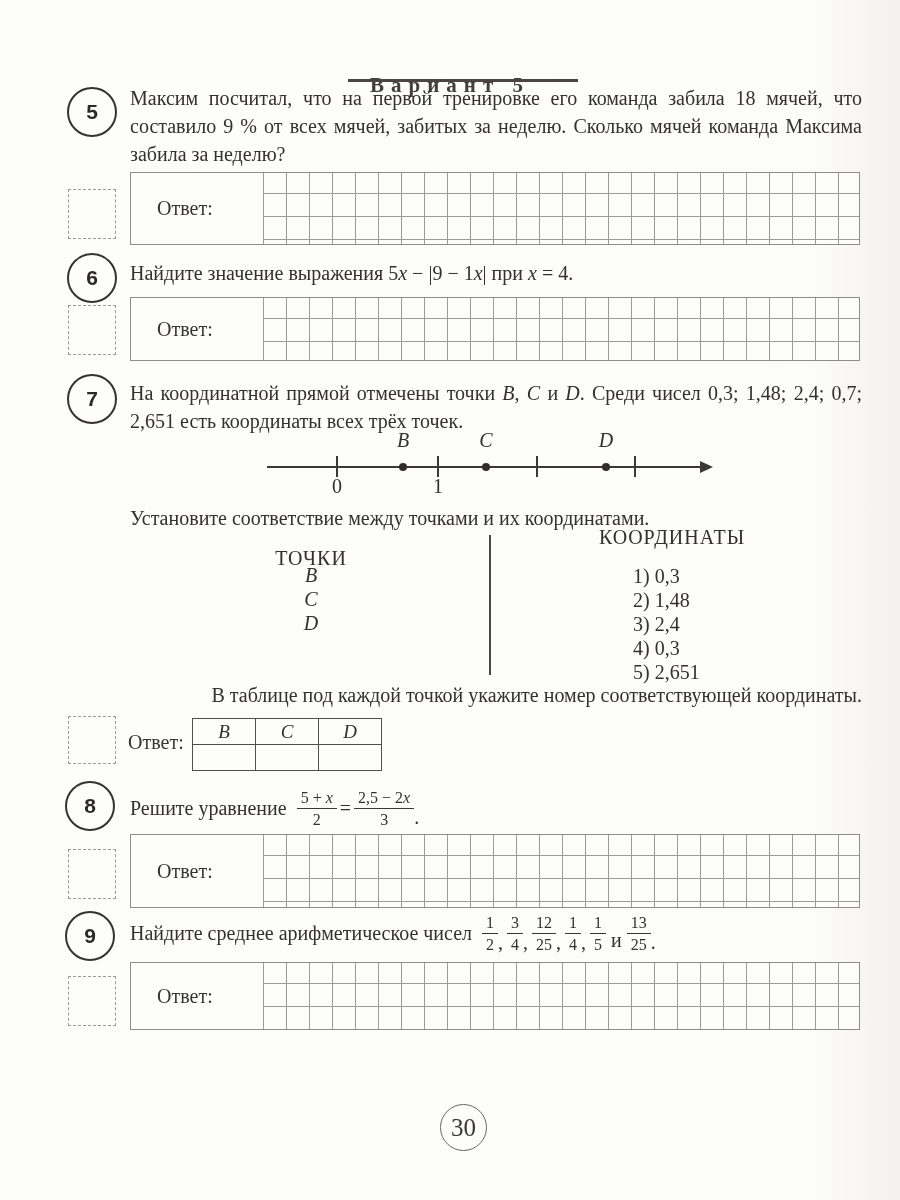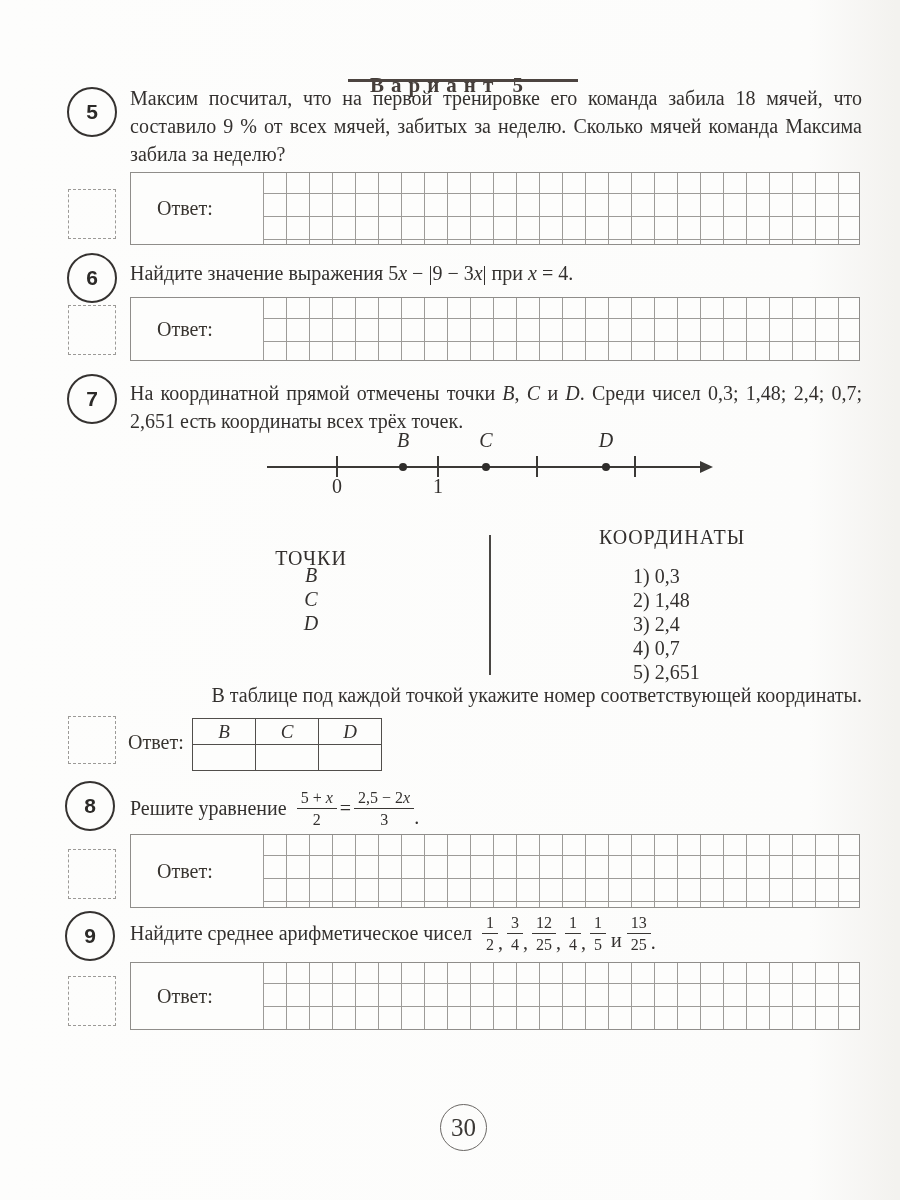--- a/index.html
+++ b/index.html
@@ -89,21 +89,21 @@
 
   <div class="abs chk" style="left:68px;top:189px;"></div>
   <div class="abs abox" style="left:130px;top:172px;width:728px;height:71px;">
     <div class="alabel">Ответ:</div>
     <div class="grid"></div>
   </div>
 
   <div class="abs qnum" style="left:67px;top:253px;">
     <span>6</span>
   </div>
-  <div class="abs ptext" style="left:130px;top:259px;width:732px;text-align:left;"><span>Найдите значение выражения 5</span><span class="it">x</span><span> − |9 − 3</span><span class="it">x</span><span>| при </span><span class="it">x</span><span> = 4.</span></div>
+  <div class="abs ptext" style="left:130px;top:259px;width:732px;text-align:left;"><span>Найдите значение выражения 5</span><span class="it">x</span><span> − |9 − 1</span><span class="it">x</span><span>| при </span><span class="it">x</span><span> = 4.</span></div>
 
   <div class="abs chk" style="left:68px;top:305px;"></div>
   <div class="abs abox" style="left:130px;top:297px;width:728px;height:62px;">
     <div class="alabel">Ответ:</div>
     <div class="grid"></div>
   </div>
 
   <div class="abs qnum" style="left:67px;top:374px;">
     <span>7</span>
   </div>
@@ -119,33 +119,34 @@
     <div class="abs nl-dot" style="left:399px;top:38px;"></div>
     <div class="abs nl-dot" style="left:482px;top:38px;"></div>
     <div class="abs nl-dot" style="left:602px;top:38px;"></div>
     <div class="abs nl-ptlabel" style="left:403px;top:4px;">B</div>
     <div class="abs nl-ptlabel" style="left:486px;top:4px;">C</div>
     <div class="abs nl-ptlabel" style="left:606px;top:4px;">D</div>
     <div class="abs nl-num" style="left:337px;top:50px;">0</div>
     <div class="abs nl-num" style="left:438px;top:50px;">1</div>
   </div>
 
+  <div class="abs ptext" style="left:130px;top:504px;width:732px;text-align:left;">Установите соответствие между точками и их координатами.</div>
 
   <div class="abs colhead" style="left:250px;top:547px;width:122px;">ТОЧКИ</div>
   <div class="abs colhead" style="left:596px;top:526px;width:152px;">КООРДИНАТЫ</div>
   <div class="abs vdivider" style="left:489px;top:535px;height:140px;"></div>
 
   <div class="abs mpoint" style="left:250px;top:564px;width:122px;">B</div>
   <div class="abs mpoint" style="left:250px;top:588px;width:122px;">C</div>
   <div class="abs mpoint" style="left:250px;top:612px;width:122px;">D</div>
 
   <div class="abs mcoord" style="left:633px;top:565px;">1) 0,3</div>
   <div class="abs mcoord" style="left:633px;top:589px;">2) 1,48</div>
   <div class="abs mcoord" style="left:633px;top:613px;">3) 2,4</div>
-  <div class="abs mcoord" style="left:633px;top:637px;">4) 0,7</div>
+  <div class="abs mcoord" style="left:633px;top:637px;">4) 0,3</div>
   <div class="abs mcoord" style="left:633px;top:661px;text-align:right;">5) 2,651</div>
 
   <div class="abs ptext" style="left:130px;top:681px;width:732px;text-align:right;">В таблице под каждой точкой укажите номер соответствующей координаты.</div>
 
   <div class="abs chk" style="left:68px;top:716px;height:46px;"></div>
   <div class="abs" style="left:128px;top:731px;font-size:20px;color:#38342f;">Ответ:</div>
   <table class="anstab abs" style="left:192px;top:718px;">
     <tbody>
         <tr>
       <td>B</td>

